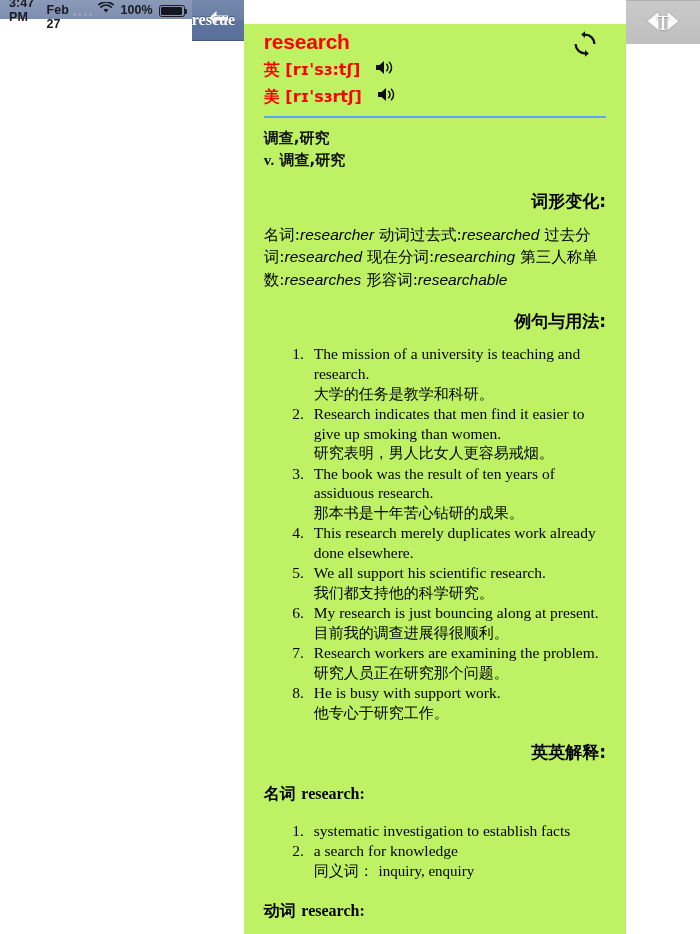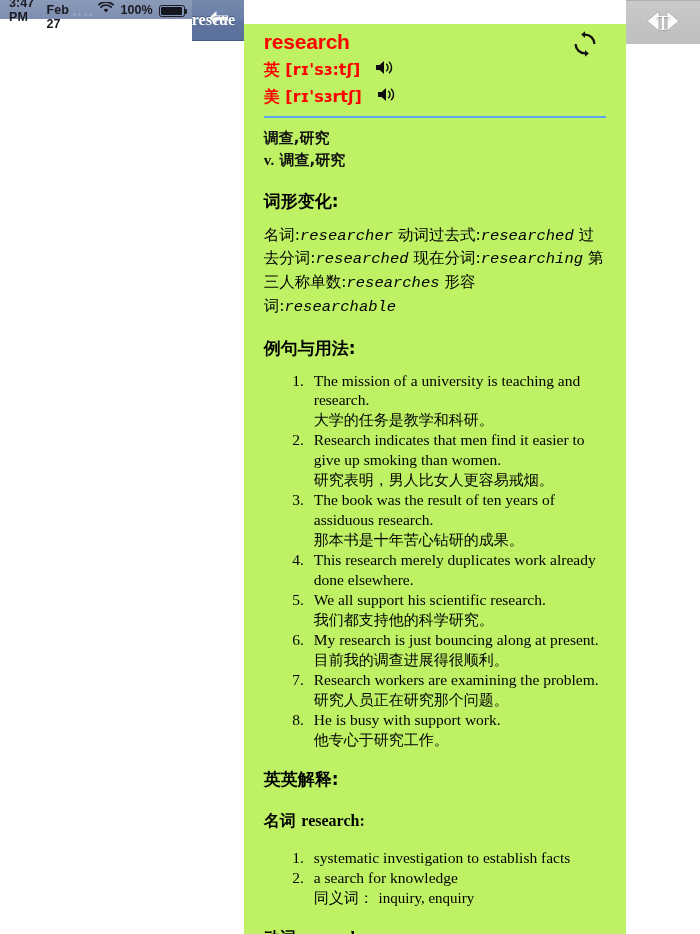--- a/index.html
+++ b/index.html
@@ -82,27 +82,28 @@
     font-size:15px; color:#111; font-weight:bold;
     font-family:"DejaVu Sans", sans-serif;
     line-height:1.48;
   }
   .def-line .pos { font-family:"Liberation Serif", serif; font-weight:bold; }
 
   .sec-head {
     font-size:17px; font-weight:bold; color:#000;
     font-family:"DejaVu Sans", sans-serif;
     margin:18px 0 11px 0;
+    text-align:right;
   }
 
   .forms {
     font-size:15.5px; color:#000; line-height:1.47;
     font-family:"DejaVu Sans", sans-serif;
   }
-  .forms i { font-family:Liberation Mono, monospace; font-style:italic;text-align:right; }
+  .forms i { font-family:Liberation Sans, sans-serif; font-style:italic;text-align:right; }
 
   ol.exlist {
     margin:0 0 0 44px; padding:0;
     font-family:"Liberation Serif", serif;
     font-size:15.5px; color:#000;
   }
   ol.exlist > li { margin:0; padding:0 0 0 6px; line-height:1.28; }
   .en { font-family:"Liberation Serif", serif; font-size:15.5px; }
   .cn { font-family:"DejaVu Sans", sans-serif; font-size:15px; }
 

